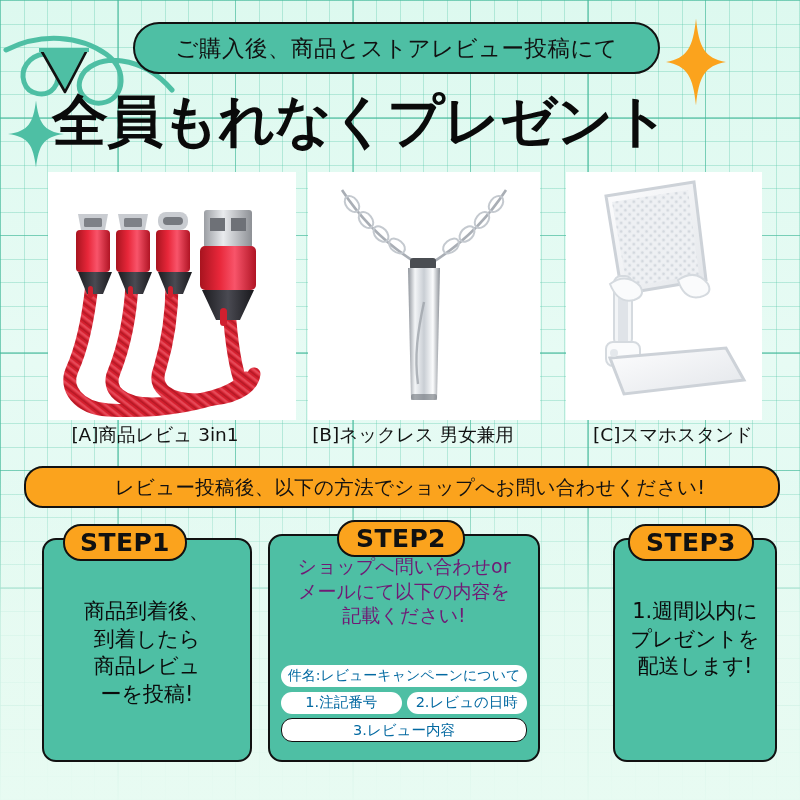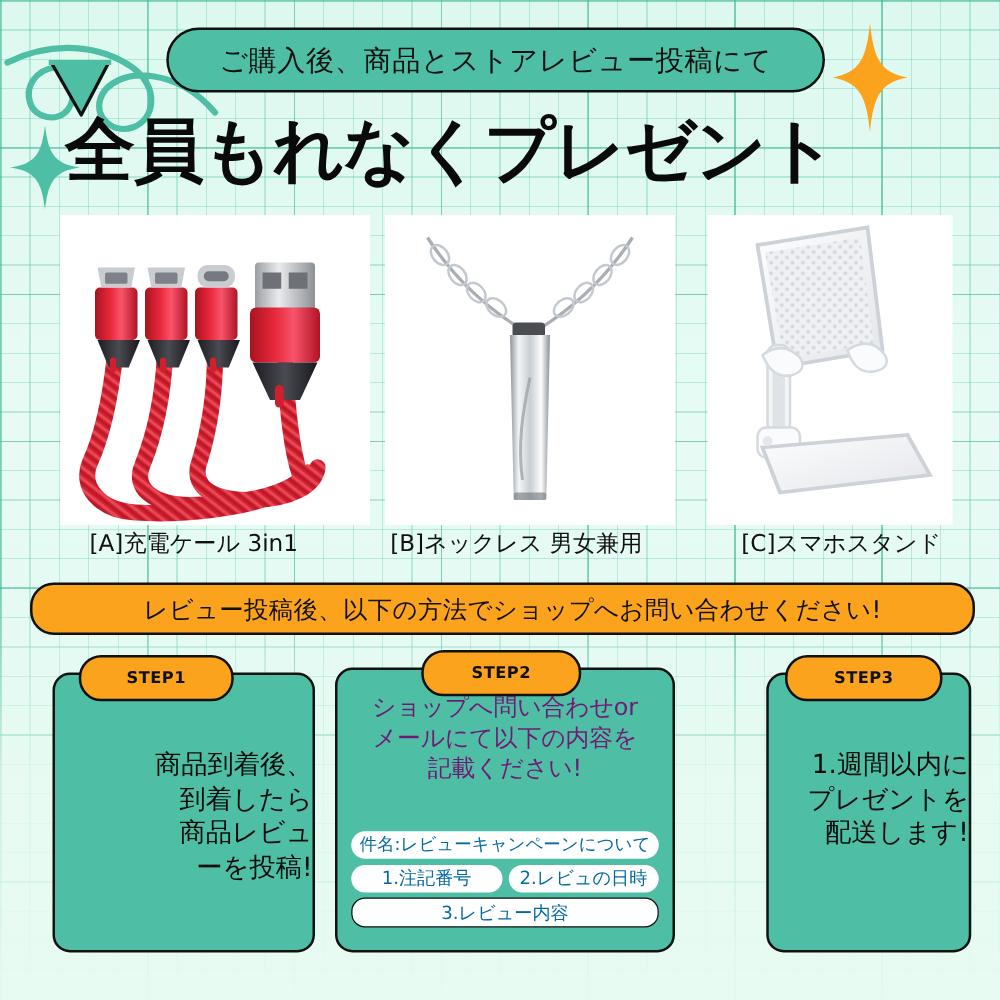--- a/index.html
+++ b/index.html
@@ -86,28 +86,28 @@
   .card{
     position:absolute;background:#4ebfa4;border:2.5px solid #111;border-radius:14px;
   }
   .card.s1{left:42px;top:538px;width:206px;height:220px;}
   .card.s2{left:268px;top:534px;width:268px;height:224px;}
   .card.s3{left:613px;top:538px;width:160px;height:220px;}
 
   .badge{
     position:absolute;background:#fba31d;border:2.5px solid #111;border-radius:18px;
     height:33px;display:flex;align-items:center;justify-content:center;
-    font-size:13px;color:#111;font-weight:700;letter-spacing:.4px;z-index:5;
+    font-size:25px;color:#111;font-weight:700;letter-spacing:.4px;z-index:5;
   }
   .badge.b1{left:63px;top:524px;width:120px;}
   .badge.b2{left:337px;top:520px;width:124px;}
   .badge.b3{left:628px;top:524px;width:122px;}
 
   .card-body{
-    position:absolute;left:0;right:0;text-align:right;color:#0b0b0b;
+    position:absolute;left:0;right:0;text-align:center;color:#0b0b0b;
   }
   .s1 .card-body{top:58px;font-size:21px;line-height:1.32;}
   .s3 .card-body{top:58px;font-size:21px;line-height:1.32;}
   .s2 .headline{
     position:absolute;left:8px;right:8px;top:18px;text-align:center;
     font-size:19px;line-height:1.3;color:#701a75;
   }
 
   .fields{position:absolute;left:11px;right:11px;top:129px;}
   .field{
@@ -286,21 +286,21 @@
         <path d="M44 112 q16 -12 30 2 q6 10 -6 14 q-16 4 -24 -16 Z" fill="#fafbfc" stroke="#d5dadf" stroke-width="2"></path>
         <path d="M112 108 q18 -12 30 4 q5 10 -8 13 q-16 3 -22 -17 Z" fill="#fafbfc" stroke="#d5dadf" stroke-width="2"></path>
         <rect x="40" y="170" width="34" height="24" rx="7" fill="#fafbfc" stroke="#d5dadf" stroke-width="2"></rect>
         <path d="M44 186 L160 176 L178 208 L58 222 Z" fill="url(#plate)" stroke="#cdd2d8" stroke-width="3"></path>
         <circle cx="48" cy="181" r="4" fill="#e4e8ec"></circle>
       </svg>
     </div>
   </div>
 
   <div class="prod-labels">
-    <div class="plabel a">[A]充電ケール 3in1</div>
+    <div class="plabel a">[A]商品レビュ 3in1</div>
     <div class="plabel b">[B]ネックレス 男女兼用</div>
     <div class="plabel c">[C]スマホスタンド</div>
   </div>
 
   <div class="banner">
     <span class="banner-text">レビュー投稿後、以下の方法でショップへお問い合わせください!</span>
   </div>
 
   <div class="card s1">
     <div class="card-body">

